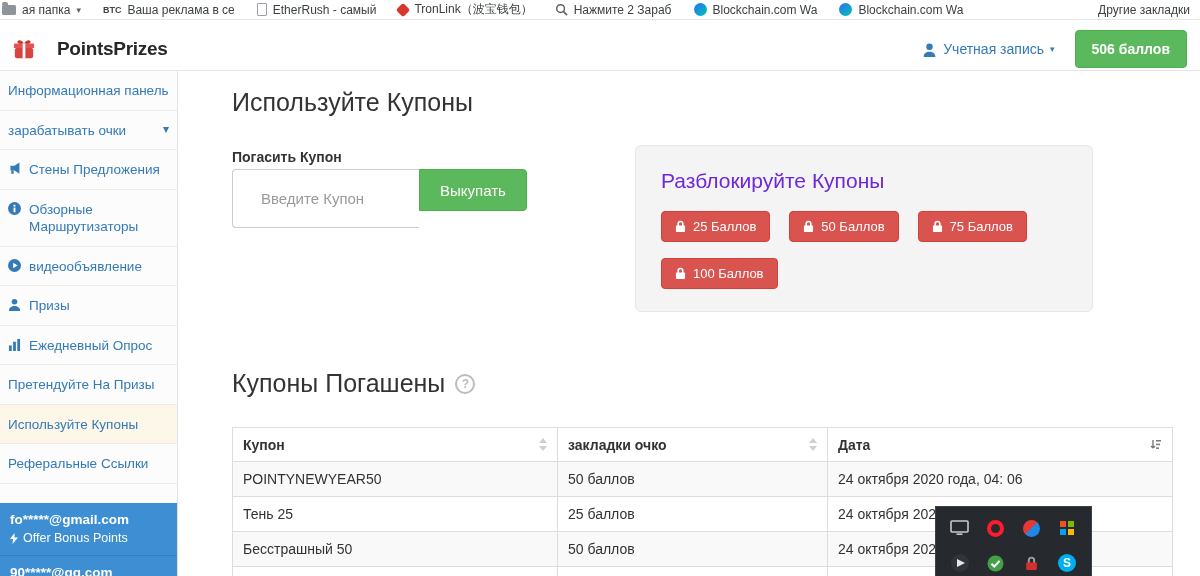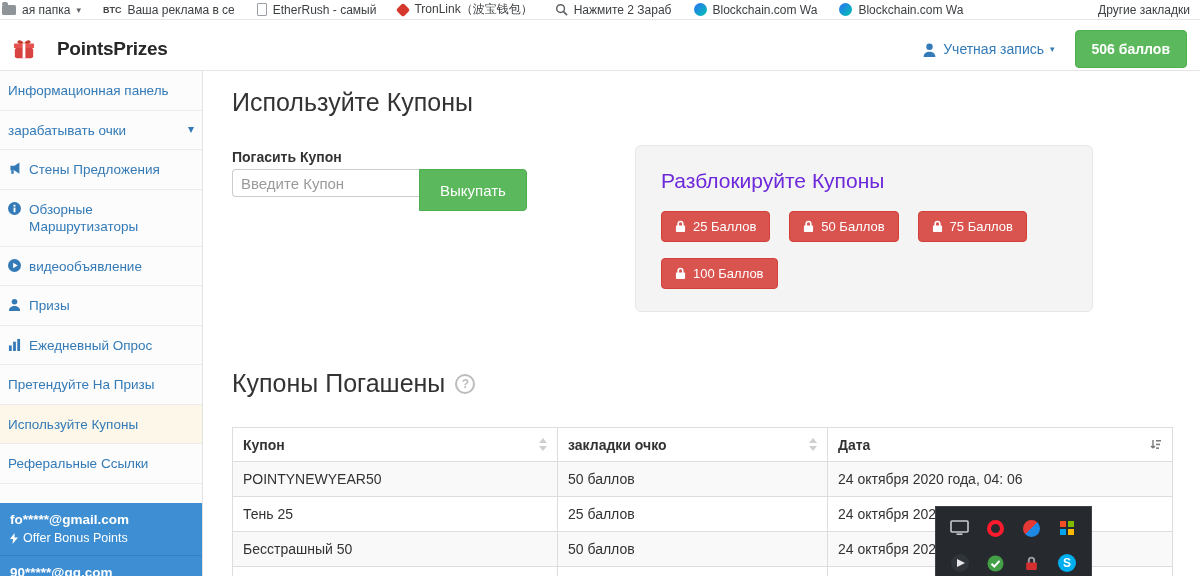--- a/index.html
+++ b/index.html
@@ -27,39 +27,39 @@
     border-bottom:1px solid #e5e5e5;display:flex;align-items:center;padding:0 13px;z-index:4}
   .logo{display:flex;align-items:center;gap:22px}
   .logo-text{font-size:19px;font-weight:700;color:#272727;letter-spacing:-.3px}
   .header-right{margin-left:auto;display:flex;align-items:center;gap:20px}
   .account{display:flex;align-items:center;gap:6px;color:#337ab7;font-size:14px;cursor:pointer}
   .account .bm-caret{color:#337ab7}
   .points-badge{background:#5cb85c;border:1px solid #4cae4c;color:#fff;font-weight:700;
     font-size:14px;padding:10px 16px;border-radius:4px;cursor:pointer}
 
   
-  .sidebar{position:absolute;top:71px;left:0;width:203px;bottom:0;background:#fcfcfc;
+  .sidebar{position:absolute;top:71px;left:0;width:178px;bottom:0;background:#fcfcfc;
     border-right:1px solid #e3e3e3;overflow:hidden;z-index:3}
   .side-item{display:flex;align-items:flex-start;gap:8px;padding:11px 8px 10px;min-height:38px;
     border-bottom:1px solid #ececec;color:#337ab7;font-size:13.5px;line-height:1.3;cursor:pointer;background:transparent}
   .side-item.active{background:#fcf7e8}
   .side-item svg{margin-top:1px;flex:0 0 auto}
   .chev{margin-left:auto;font-size:12px;color:#337ab7}
   .accounts{margin-top:19px}
   .account-block{background:#3d8ed2;color:#fff;padding:9px 10px 10px;border-bottom:1px solid #3581c2;cursor:pointer}
   .account-email{font-weight:700;font-size:13.5px}
   .account-sub{display:flex;align-items:center;gap:5px;font-size:12.5px;margin-top:4px}
 
   
   .main{position:absolute;top:71px;left:203px;right:0;bottom:0;background:#fff;overflow:hidden;z-index:1}
   .page-title{position:absolute;left:29px;top:17px;font-size:25px;font-weight:400;color:#333}
   .redeem-label{position:absolute;left:29px;top:78px;font-size:14px;font-weight:700;color:#333}
   .redeem-group{position:absolute;left:29px;top:98px;display:flex}
-  .coupon-input{width:187px;height:28px;border:1px solid #ccc;border-right:none;
-    border-radius:4px 0 0 4px;padding:0 8px;font-size:15px;color:#333;outline:none;
+  .coupon-input{width:187px;height:59px;border:1px solid #ccc;border-right:none;
+    border-radius:4px 0 0 4px;padding:0 28px;font-size:15px;color:#333;outline:none;
     font-family:"Liberation Sans",sans-serif}
   .coupon-input::placeholder{color:#9a9a9a}
   .redeem-btn{width:108px;height:42px;background:#5cb85c;border:1px solid #4cae4c;
     border-radius:0 4px 4px 0;color:#fff;font-size:15px;cursor:pointer;
     font-family:"Liberation Sans",sans-serif}
 
   .unlock-card{position:absolute;left:432px;top:74px;width:458px;height:167px;background:#f4f4f4;
     border:1px solid #e7e7e7;border-radius:6px;padding:23px 25px}
   .unlock-title{font-size:21px;font-weight:400;color:#6d28d9;margin-bottom:18px}
   .unlock-buttons{display:flex;flex-wrap:wrap;gap:16px 19px;max-width:390px}

